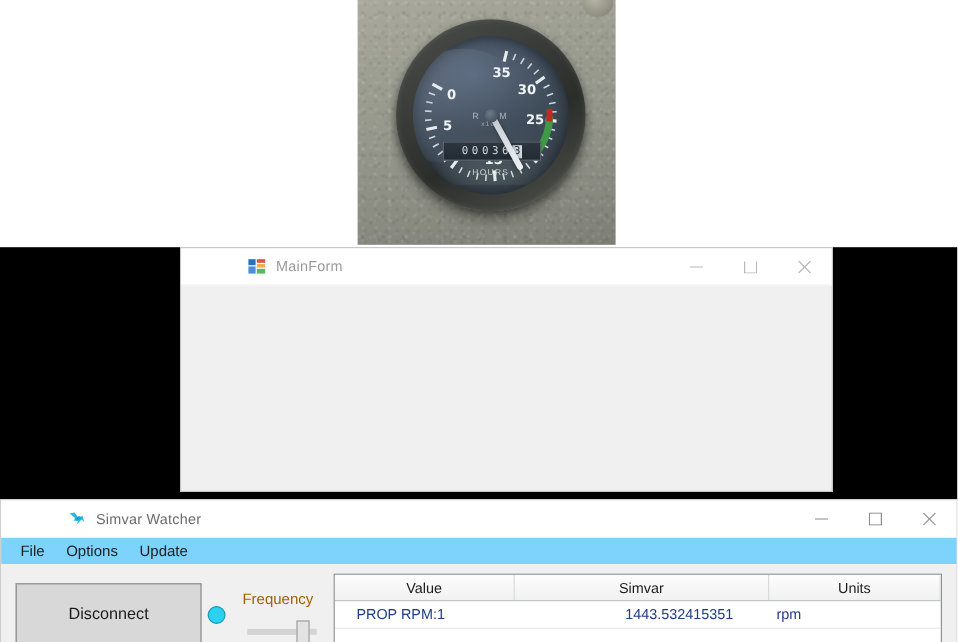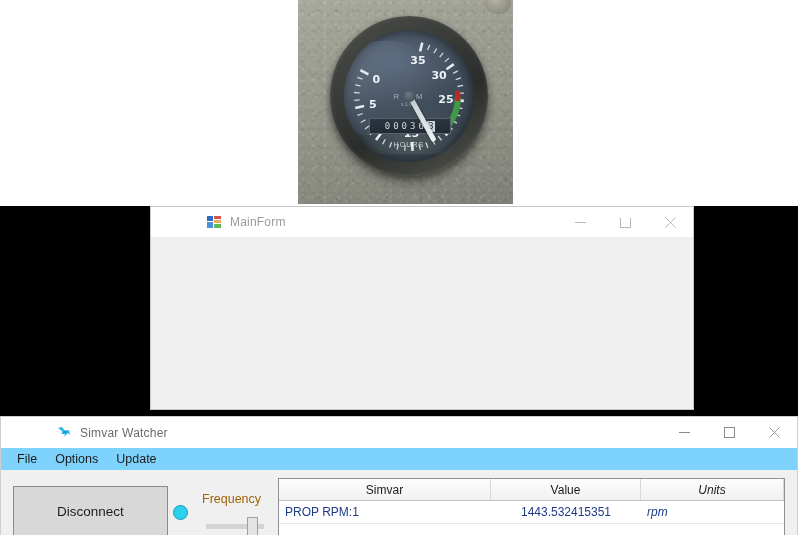--- a/index.html
+++ b/index.html
@@ -435,23 +435,23 @@
     font-size: 12px;
     color: #1f3b87;
     display: flex;
     align-items: center;
     box-sizing: border-box;
     height: 100%;
     padding: 0 4px;
   }
   .col-simvar { width: 212px; }
   .col-value  { width: 150px; }
-  .col-units  { width: 143px; font-style: italic; }
+  .col-units  { width: 143px; }
   .grid-row .col-value { justify-content: center; }
-  .grid-row .col-simvar { justify-content: flex-start; padding-left: 6px; }
+  .grid-row .col-simvar { justify-content: flex-start; padding-left: 18px; }
   .grid-row .col-units { justify-content: flex-start; padding-left: 6px; }
 </style>
 </head>
 <body>
 
 <div id="screen">
 
   <div class="backdrop-white-top"></div>
   <div class="backdrop-black"></div>
 
@@ -616,22 +616,22 @@
       <div id="btn-disconnect">Disconnect</div>
       <div id="status-led"></div>
       <div id="lbl-frequency">Frequency</div>
       <div id="freq-slider">
         <div class="track"></div>
         <div class="thumb"></div>
       </div>
 
       <div id="grid">
         <div class="grid-header">
+          <div class="cell col-value">Value</div>
           <div class="cell col-simvar">Simvar</div>
-          <div class="cell col-value">Value</div>
           <div class="cell col-units">Units</div>
         </div>
         <div class="grid-row">
           <div class="cell col-simvar">PROP RPM:1</div>
           <div class="cell col-value">1443.532415351</div>
           <div class="cell col-units">rpm</div>
         </div>
       </div>
     </div>
   </div>

